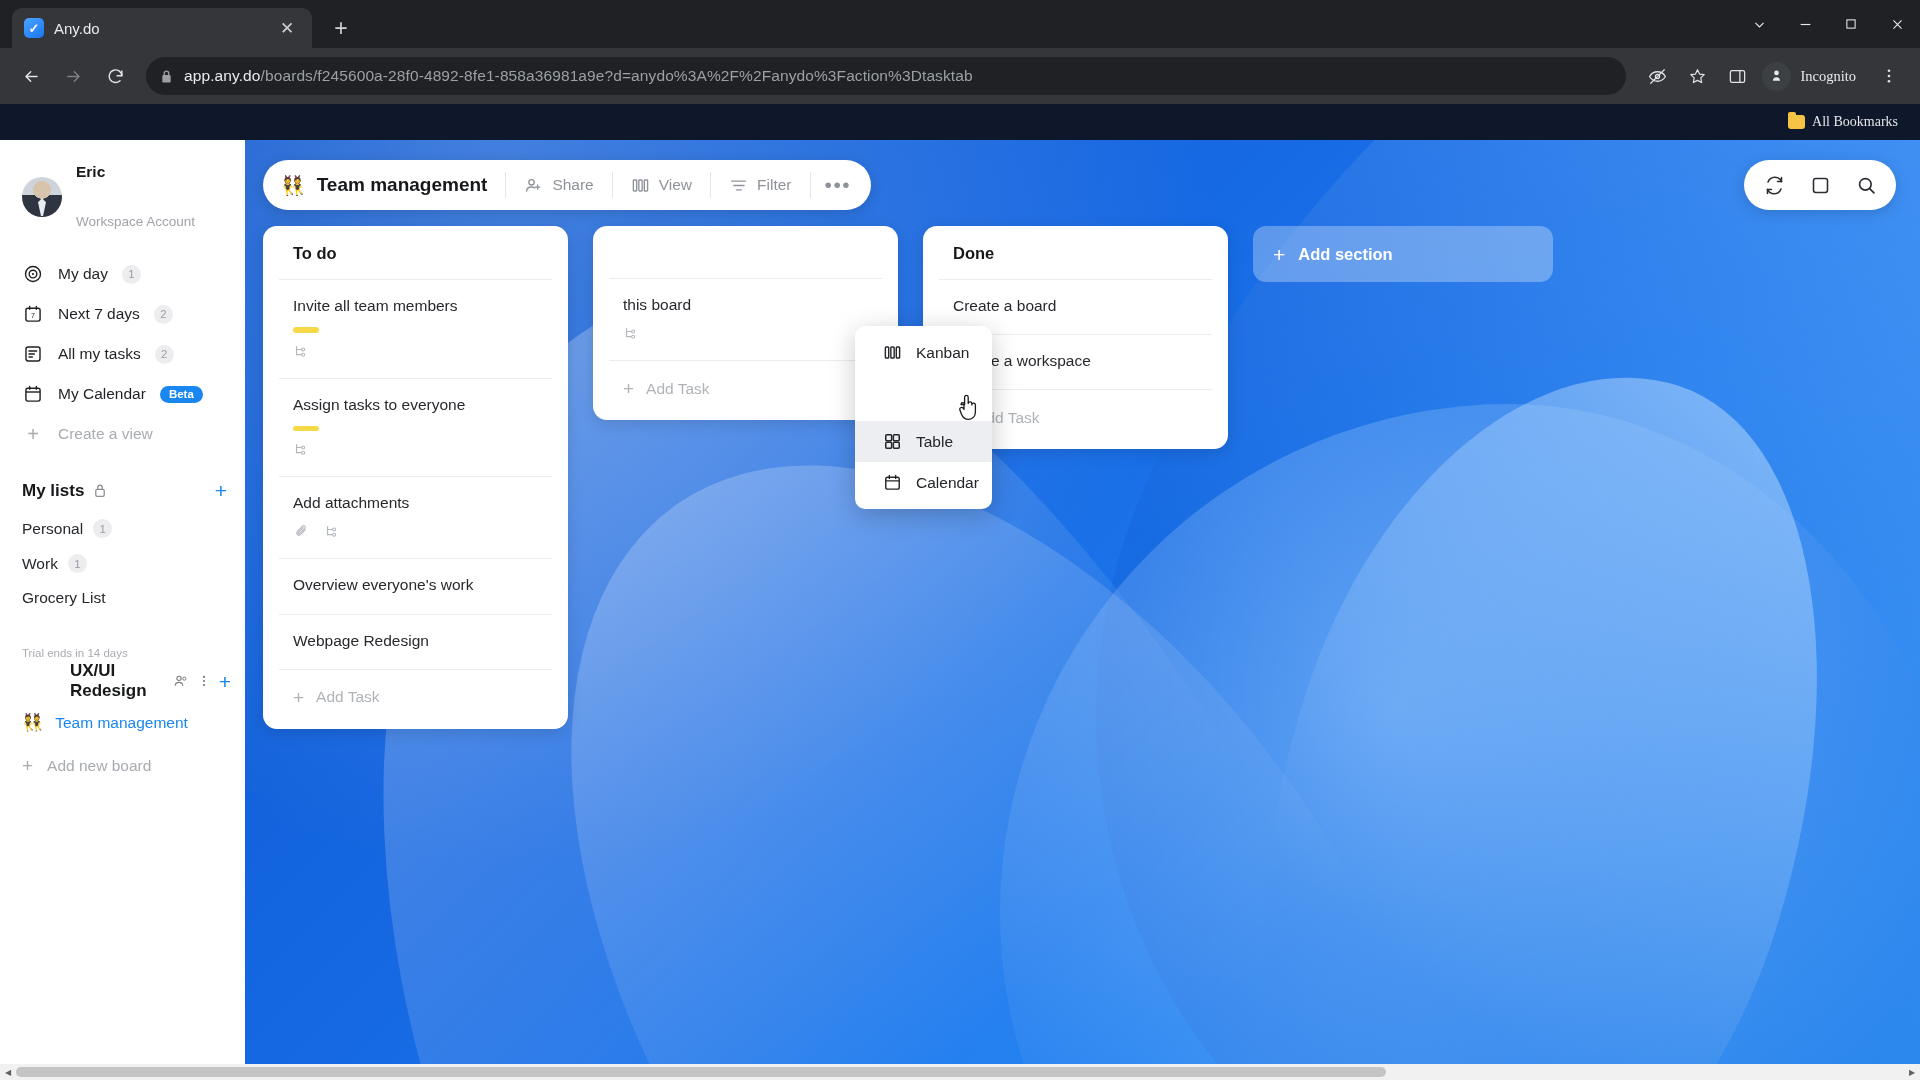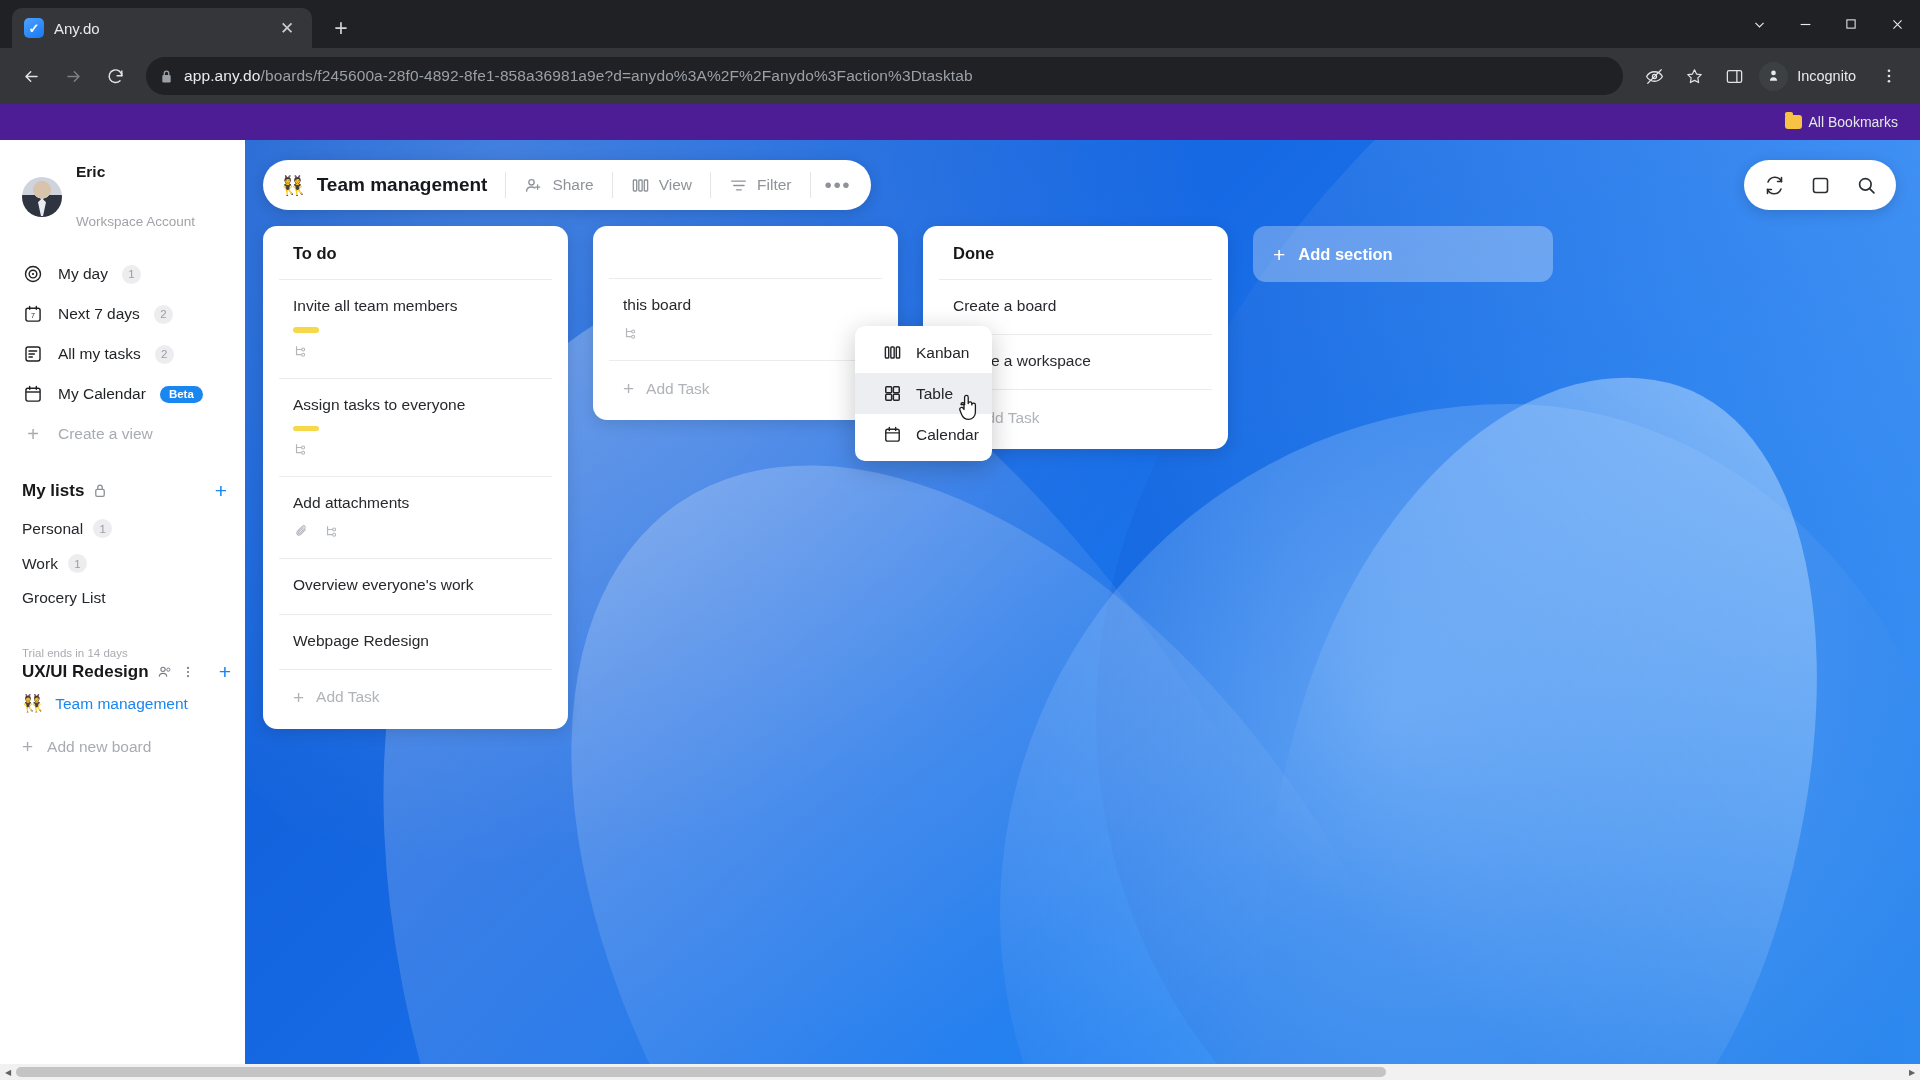--- a/index.html
+++ b/index.html
@@ -37,23 +37,23 @@
     flex: 1; height: 38px; background: #202124; border-radius: 19px;
     display: flex; align-items: center; padding: 0 14px; gap: 11px; margin: 0 8px;
     overflow: hidden;
   }
   .omnibox .lock { color: #9aa0a6; flex: none; display: flex; }
   .url { font-size: 15.5px; white-space: nowrap; color: #9aa0a6; letter-spacing: .1px; }
   .url b { color: #e8eaed; font-weight: 400; }
   .tb-right { display: flex; align-items: center; gap: 2px; }
   .incognito-chip { display: flex; align-items: center; gap: 9px; padding: 3px 12px 3px 4px; border-radius: 19px; }
   .incognito-av { width: 29px; height: 29px; border-radius: 50%; background: #3c4043; display: flex; align-items: center; justify-content: center; }
-  .incognito-lbl { color: #e8eaed; font-size: 14.5px; }
-
-  .bookmarks { height: 36px; background: #4c1d95; display: flex; align-items: center; justify-content: flex-end; padding-right: 14px; gap: 8px; }
+  .incognito-lbl { color: #e8eaed; font-size: 14.5px; font-family: Liberation Serif, serif; }
+
+  .bookmarks { height: 36px; background: #0f172a; display: flex; align-items: center; justify-content: flex-end; padding-right: 14px; gap: 8px; font-family: Liberation Serif, serif; }
   .bm-item { display: flex; align-items: center; gap: 7px; color: #e4e6e9; font-size: 14px; padding: 3px 8px; border-radius: 4px; }
   .folder-ico { width: 17px; height: 14px; background: #f6c344; border-radius: 2px 3px 3px 3px; position: relative; }
   .folder-ico:before { content:""; position:absolute; top:-3px; left:0; width:8px; height:4px; background:#f6c344; border-radius:2px 2px 0 0; }
 
   
   .page { flex: 1; display: flex; background: #fde047; position: relative; overflow: hidden; }
 
   
   .sidebar { width: 245px; background: #fff; flex: none; display: flex; flex-direction: column; padding: 0; position: relative; z-index: 5; }
   .profile { display: flex; align-items: center; gap: 14px; padding: 22px 0 18px 22px; }
@@ -83,21 +83,21 @@
 
   .section-head { display: flex; align-items: center; padding: 26px 18px 10px 22px; gap: 9px; }
   .section-head .t { font-size: 17px; font-weight: 700; color: #17181a; }
   .section-head .plus { margin-left: auto; color: #1a87f0; font-size: 21px; line-height: 1; }
   .listitem { display: flex; align-items: center; gap: 10px; padding: 8px 14px 8px 22px; }
   .listitem .lbl { font-size: 15.5px; color: #25282c; }
 
   .divider-space { flex: 0 0 18px; }
   .trial { font-size: 11.5px; color: #a9acb1; padding: 14px 22px 2px 22px; }
   .ws-head { display: flex; align-items: center; gap: 8px; padding: 0 14px 0 22px; }
-  .ws-head .t { font-size: 17px; font-weight: 700; color: #17181a; }
+  .ws-head .t { font-size: 17px; font-weight: 700; color: #17181a; margin-left: 48px; }
   .ws-icons { display: flex; align-items: center; gap: 6px; color: #7a7e84; }
   .ws-head .plus { margin-left: auto; color: #1a87f0; font-size: 21px; line-height: 1; }
   .boarditem { display: flex; align-items: center; gap: 12px; padding: 11px 14px 11px 22px; }
   .boarditem .emoji { font-size: 17px; }
   .boarditem .lbl { font-size: 15.5px; color: #1a87f0; }
   .addboard { display: flex; align-items: center; gap: 14px; padding: 11px 14px 11px 22px; color: #a8abb0; font-size: 15.5px; }
 
   
   .board-area { flex: 1; position: relative; overflow: hidden; background: #0f63e8; }
   .wallpaper { position: absolute; inset: 0; overflow: hidden; }
@@ -162,21 +162,21 @@
     display: flex; align-items: center; gap: 13px; padding: 0 20px; color: #fff; font-size: 16.5px; font-weight: 600; flex: none;
   }
   .add-section .plus { font-size: 21px; line-height: 1; font-weight: 400; }
 
   
   .view-menu {
     position: absolute; left: 610px; top: 186px; width: 137px; background: #fff; border-radius: 10px;
     box-shadow: 0 6px 26px rgba(0,0,0,.22); z-index: 60; padding: 6px 0; overflow: hidden;
   }
   .vm-item { display: flex; align-items: center; gap: 14px; padding: 11px 28px; font-size: 15.5px; color: #24262a; }
-  .vm-item.hover { background: #eceef1; }
+  .vm-item.hover { background: #eceef1; margin-top: 48px; }
   .vm-item .i { color: #24262a; display: flex; align-items: center; }
 
   .cursor { position: absolute; left: 712px; top: 253px; z-index: 90; color: #111; }
 
   
   .hscroll { height: 16px; background: #f1f1f1; display: flex; align-items: center; position: relative; }
   .hscroll .arrow { width: 16px; height: 16px; display: flex; align-items: center; justify-content: center; color: #5f6368; font-size: 8px; }
   .hscroll .thumb { position: absolute; left: 16px; height: 10px; width: 1370px; background: #c4c4c4; border-radius: 5px; }
 </style>
 </head>

